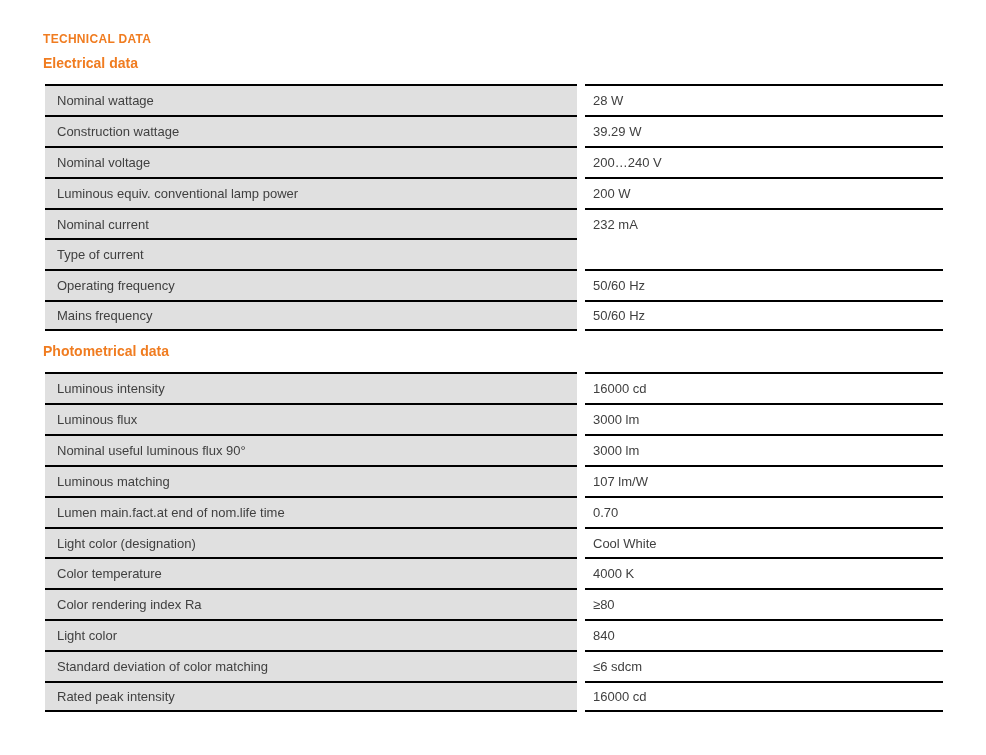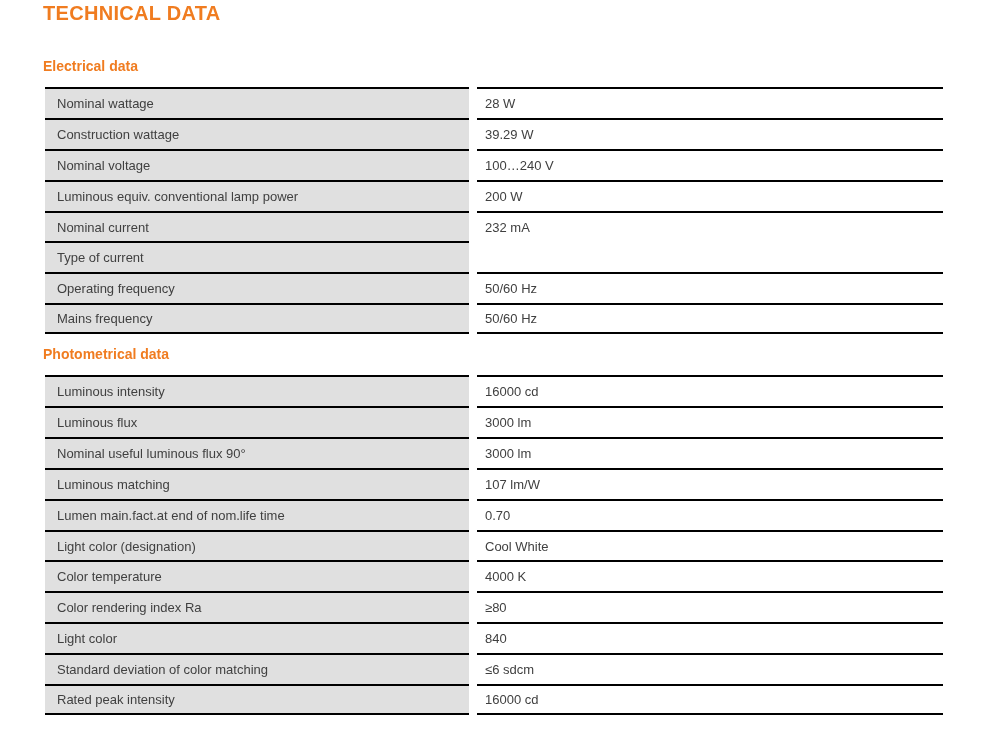--- a/index.html
+++ b/index.html
@@ -12,41 +12,41 @@
   *{margin:0;padding:0;box-sizing:border-box;}
   html,body{background:var(--bg);}
   body{
     width:986px;height:755px;overflow:hidden;
     font-family:"Liberation Sans","DejaVu Sans",sans-serif;
     color:var(--text);
   }
   main{padding:5px 44px 0 43px;}
   .page-title{
     color:var(--accent);
-    font-size:20px;font-weight:bold;
-    line-height:16px;letter-spacing:.3px;
+    font-size:12px;font-weight:bold;
+    line-height:16px;letter-spacing:.3px;margin-top:26px;
   }
-  section.data-section{margin-top:38px;}
+  section.data-section{margin-top:9px;}
   section.data-section + section.data-section{margin-top:13px;}
   .section-heading{
     color:var(--accent);
     font-size:14px;font-weight:bold;line-height:15px;
     margin-bottom:13px;
   }
   .table{width:898px;margin-left:2px;}
   .row{display:flex;}
   .cell{
     height:30.9px;
     border-top:2px solid var(--line);
     display:flex;align-items:center;
     font-size:13px;line-height:15px;
   }
   .row:last-child .cell{border-bottom:2px solid var(--line);}
   .cell.label{
-    width:424px;
+    width:532px;
     background:var(--row-bg);
     padding-left:12px;
   }
   .gutter{width:8px;}
   .cell.value{
     flex:1;
     padding-left:8px;
     background:var(--bg);
   }
 </style>
@@ -67,21 +67,21 @@
 
   <div class="row">
     <div class="cell label">Construction wattage</div>
     <div class="gutter"></div>
     <div class="cell value">39.29 W</div>
   </div>
 
   <div class="row">
     <div class="cell label">Nominal voltage</div>
     <div class="gutter"></div>
-    <div class="cell value">100…240 V</div>
+    <div class="cell value">200…240 V</div>
   </div>
 
   <div class="row">
     <div class="cell label">Luminous equiv. conventional lamp power</div>
     <div class="gutter"></div>
     <div class="cell value">200 W</div>
   </div>
 
   <div class="row">
     <div class="cell label">Nominal current</div>

